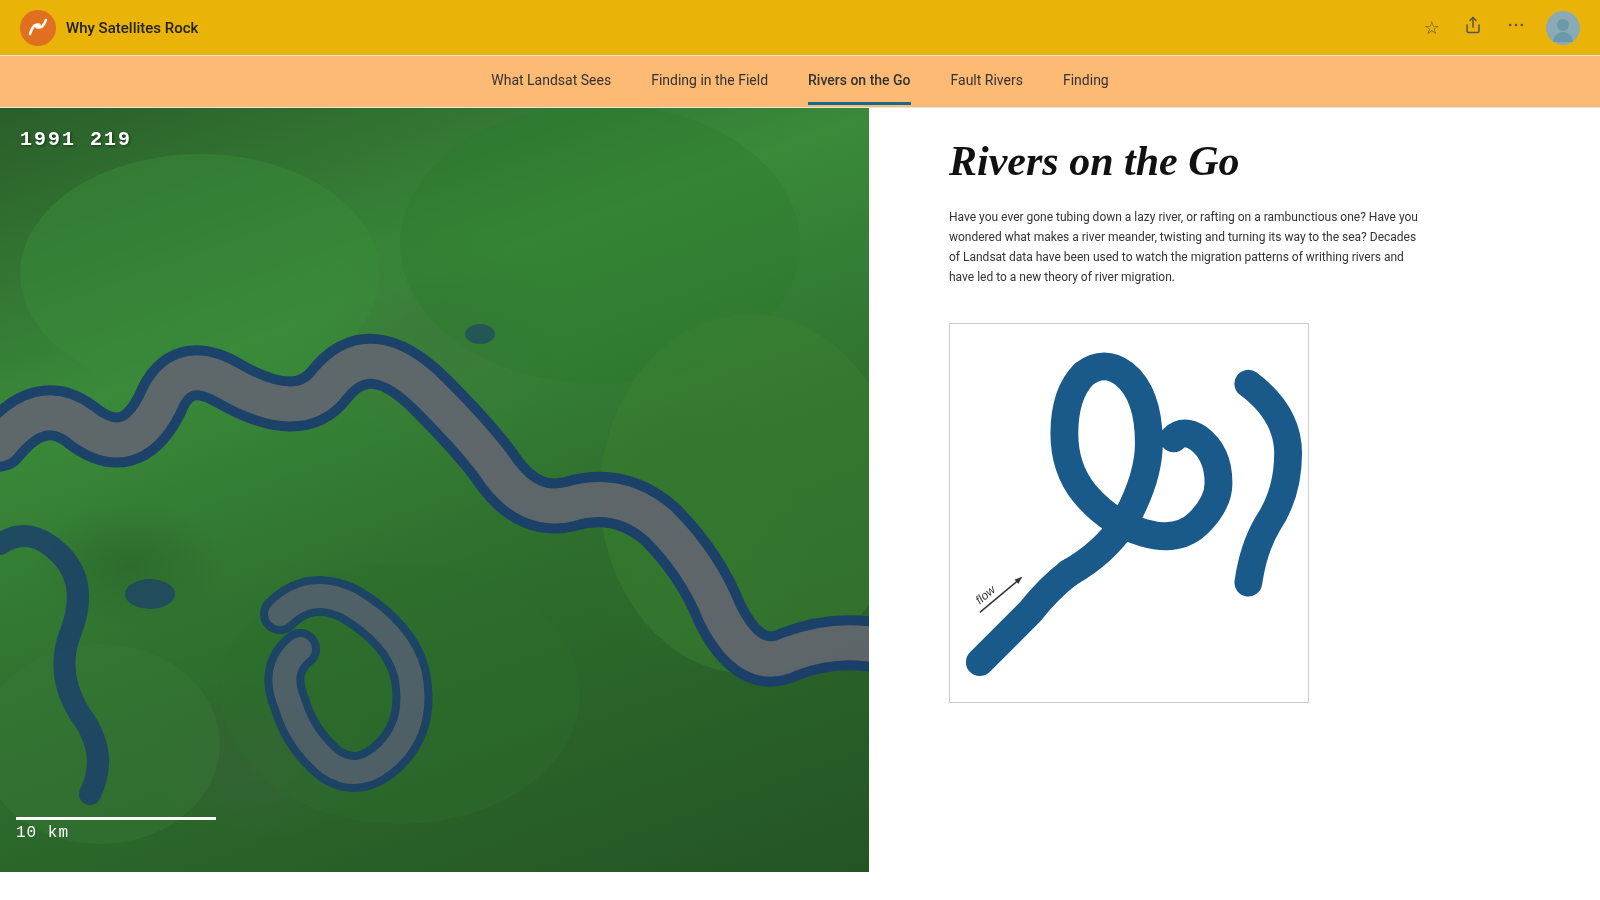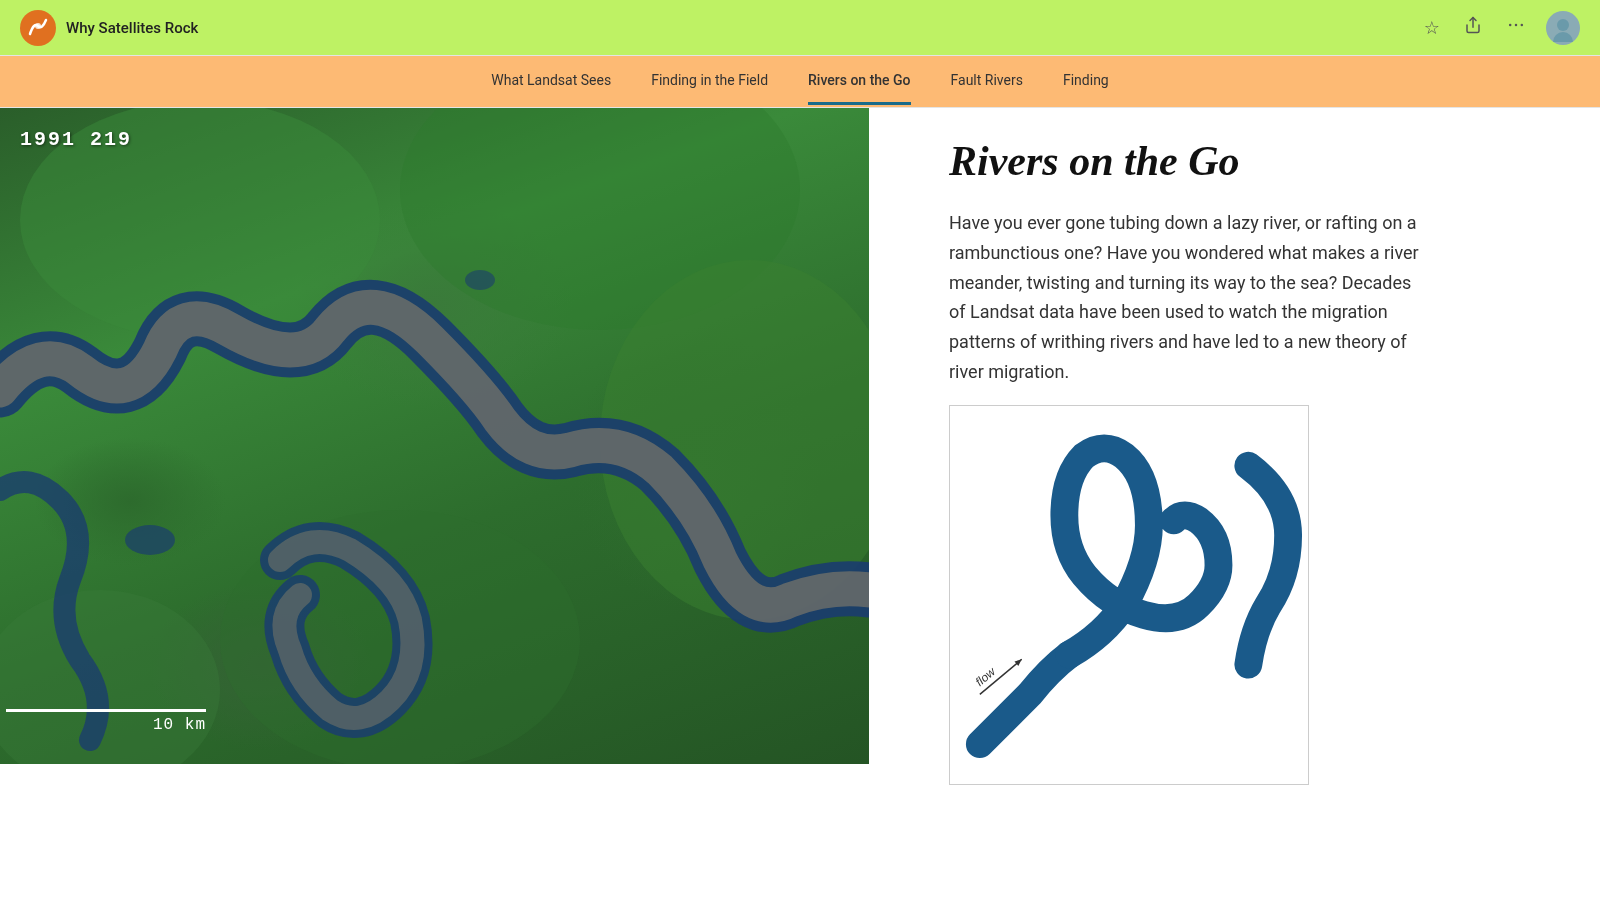--- a/index.html
+++ b/index.html
@@ -4,21 +4,21 @@
   <style>
     * { margin: 0; padding: 0; box-sizing: border-box; }
     body { font-family: -apple-system, BlinkMacSystemFont, 'Segoe UI', Roboto, sans-serif; background: #fff; color: #222; }
 
     
     .header {
       display: flex;
       align-items: center;
       justify-content: space-between;
       padding: 8px 20px;
-      background: #bef264;
+      background: #eab308;
       border-bottom: 1px solid #e5e5e5;
       height: 56px;
     }
     .header-left {
       display: flex;
       align-items: center;
       gap: 10px;
     }
     .logo-icon {
       width: 36px;
@@ -88,22 +88,21 @@
       width: 1600px;
       min-height: calc(900px - 108px);
     }
 
     
     .image-panel {
       flex: 0 0 869px;
       position: relative;
       background: #1a4a1a;
       overflow: hidden;
-      height: 656px;
-      text-align: right;
+      height: 764px;
     }
     
     .satellite-bg {
       position: absolute;
       inset: 0;
       background:
         radial-gradient(ellipse 120px 80px at 15% 60%, #2d6b2d 0%, transparent 80%),
         radial-gradient(ellipse 200px 150px at 50% 30%, #3a7a3a 0%, transparent 70%),
         radial-gradient(ellipse 180px 200px at 80% 55%, #2e6e2e 0%, transparent 70%),
         radial-gradient(ellipse 160px 120px at 30% 85%, #356235 0%, transparent 70%),
@@ -123,21 +122,21 @@
       color: #fff;
       font-family: 'Courier New', monospace;
       font-size: 20px;
       font-weight: bold;
       letter-spacing: 2px;
       text-shadow: 1px 1px 3px rgba(0,0,0,0.5);
     }
     .scale-bar {
       position: absolute;
       bottom: 30px;
-      left: 6px;
+      left: 16px;
       color: #fff;
       margin-top: 28px;
     }
     .scale-line {
       width: 200px;
       height: 3px;
       background: #fff;
       margin-bottom: 4px;
     }
     .scale-text {
@@ -156,25 +155,25 @@
     .section-title {
       font-size: 42px;
       font-weight: 900;
       font-style: italic;
       color: #111;
       margin-bottom: 24px;
       font-family: Georgia, 'Times New Roman', serif;
       line-height: 1.1;
     }
     .section-body {
-      font-size: 18px;
+      font-size: 12px;
       line-height: 1.65;
       color: #333;
       max-width: 480px;
-      margin-bottom: 19px;
+      margin-bottom: 36px;
     }
 
     
     .diagram-box {
       border: 1.5px solid #ccc;
       background: #fff;
       width: 360px;
       height: 380px;
       position: relative;
       overflow: hidden;

